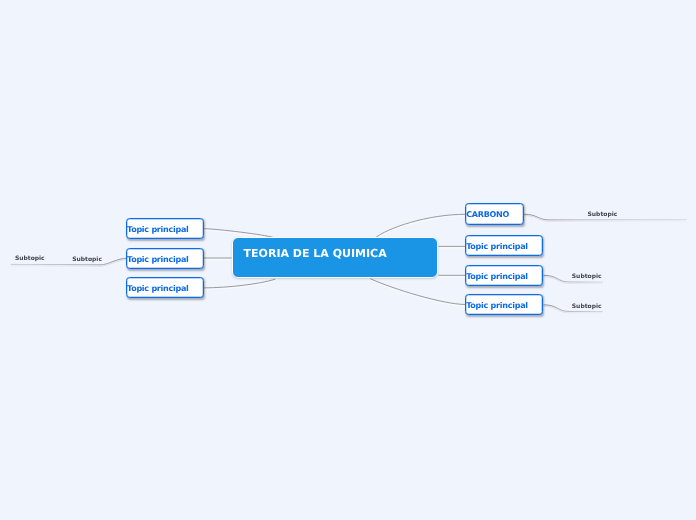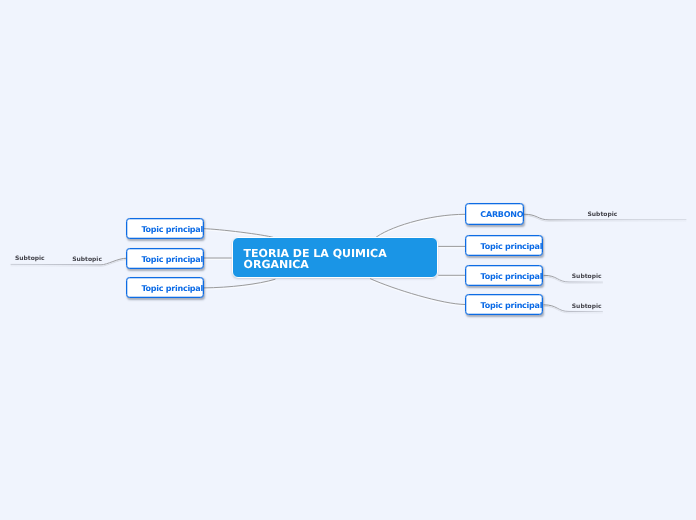--- a/index.html
+++ b/index.html
@@ -25,21 +25,21 @@
     left: 0; top: 0;
     width: 696px;
     height: 520px;
     overflow: visible;
   }
   .node {
     position: absolute;
     box-sizing: border-box;
     display: flex;
     align-items: center;
-    justify-content: flex-end;
+    justify-content: flex-start;
   }
   .node-root {
     background: #1a95e6;
     border: 1.5px solid #ffffff;
     border-radius: 4px;
     color: #ffffff;
     font-weight: bold;
     font-size: 11px;
     line-height: 10.7px;
     padding: 11px 10px 0 11px;
@@ -115,21 +115,20 @@
     <use href="#edge-paths-sub" x="0" y="1.4" fill="none" stroke="#ffffff" stroke-width="0.9" stroke-linecap="round" opacity="0.3"></use>
     <g fill="none" stroke-width="1" stroke-linecap="round">
       <use href="#edge-paths-sub"></use>
     </g>
     <use href="#edge-paths-main" fill="none" stroke="#9b9b9b" stroke-width="1" stroke-linecap="round"></use>
   </svg>
 
   <div class="node node-root" style="left:231.6px; top:237px; width:206.8px; height:41.1px;border-radius:6px;">
     <div>
       <div>TEORIA DE LA QUIMICA</div>
-      <div>ORGANICA</div>
     </div>
   </div>
 
   <div class="node node-main" style="left:126px; top:218px; width:78px; height:21px; font-size:8px;">
       <span>Topic principal</span>
     </div>
   <div class="node node-main" style="left:126px; top:247.5px; width:78px; height:21px; font-size:8px;">
       <span>Topic principal</span>
     </div>
   <div class="node node-main" style="left:126px; top:277px; width:78px; height:21px; font-size:8px;">

